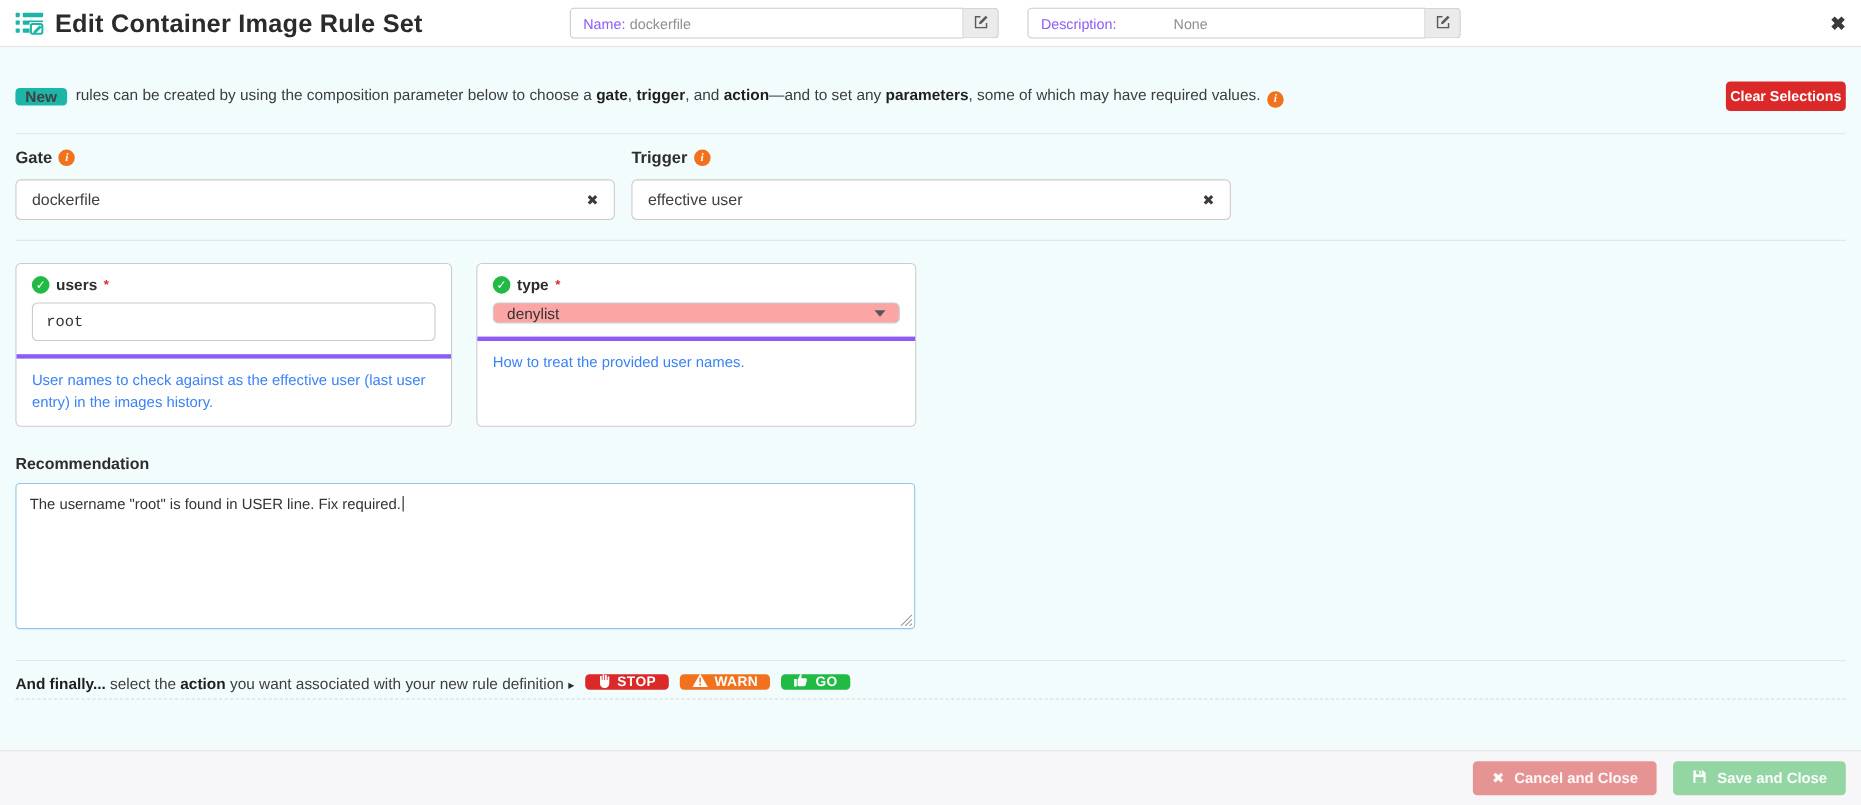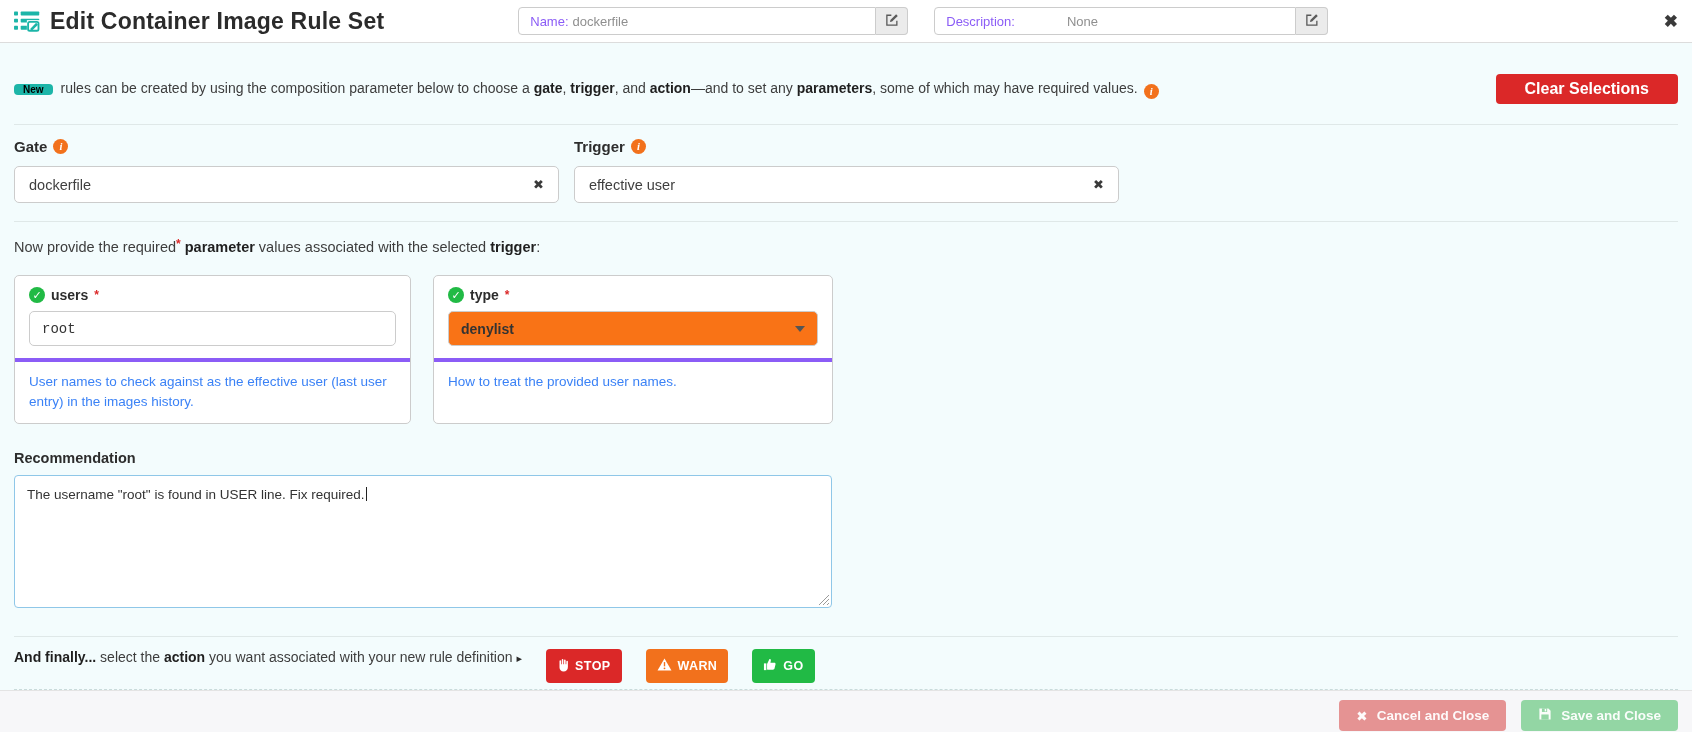--- a/index.html
+++ b/index.html
@@ -40,35 +40,35 @@
   .close-btn {
     margin-left:auto; background:none; border:none; padding:0;
     font-size:17px; font-weight:bold; color:#3a3a3a; cursor:pointer; line-height:1;
   }
 
   
   main { flex:1; background:var(--azure-bg,#f3fcfd); padding:0 14px; }
 
   .banner-row { display:flex; align-items:center; padding-top:31px; }
   .badge {
-    flex:none; background:var(--teal,#1cb5a8); color:#000000;
-    font-size:10px; font-weight:bold; padding:0 9px; border-radius:4px;
+    flex:none; background:var(--teal,#1cb5a8); color:#404040;
+    font-size:14px; font-weight:bold; padding:0 9px; border-radius:4px;
   }
   .banner-text { font-size:14px; margin:0 0 0 8px; }
   .info-icon {
     display:inline-flex; align-items:center; justify-content:center;
     width:15px; height:15px; border-radius:50%;
     background:var(--orange,#f2711c); color:#fff;
     font-size:10.5px; font-weight:bold; font-style:italic; font-family:"Liberation Serif",serif;
     margin-left:6px; vertical-align:-2px; cursor:pointer; flex:none;
   }
   .btn-clear {
     margin-left:auto; flex:none; background:var(--red,#db2828); color:#fff;
-    border:none; border-radius:4px; font-size:16px; font-weight:bold;
-    padding:6px 29px; cursor:pointer; font-family:inherit;
+    border:none; border-radius:4px; font-size:13px; font-weight:bold;
+    padding:6px 4px; cursor:pointer; font-family:inherit;
   }
 
   hr.divider { border:none; border-top:1px solid #dfe8e8; margin:20px 0 0; }
 
   .comp-row { display:flex; gap:15px; padding-top:13px; }
   .comp-col { width:545px; }
   .comp-label { font-size:15px; font-weight:bold; color:#2d2d2d; display:flex; align-items:center; margin-bottom:11px; }
   .combo {
     height:37px; background:#fff; border:1px solid #ccc; border-radius:5px;
     display:flex; align-items:center; padding:0 14px;
@@ -87,43 +87,43 @@
   .check-icon {
     width:16px; height:16px; border-radius:50%; background:var(--green,#21ba45);
     color:#fff; font-size:11px; display:inline-flex; align-items:center; justify-content:center; flex:none;
   }
   .card-control { margin:8px 14px 12px; }
   .card-input {
     width:100%; height:35px; border:1px solid #ccc; border-radius:5px;
     padding:0 12px; font-size:14px; color:#333; font-family:Liberation Mono, monospace; background:#fff;
   }
   .card-select {
-    height:35px; border:1px solid #ccc; border-radius:5px; background:#f97316;
-    display:flex; align-items:center; padding:0 12px; font-size:14px; color:#333; cursor:pointer;font-weight:bold;
+    height:19px; border:1px solid #ccc; border-radius:5px; background:#fca5a5;
+    display:flex; align-items:center; padding:0 12px; font-size:14px; color:#333; cursor:pointer;
   }
   .caret-down { margin-left:auto; width:0; height:0; border-left:5px solid transparent; border-right:5px solid transparent; border-top:6px solid #555; }
   .card-desc { border-top:4px solid #8b5cf6; padding:10px 14px 12px; font-size:13.5px; line-height:1.45; color:#3b82f6; min-height:61px; }
 
   .rec-label { font-size:14.5px; font-weight:bold; color:#2d2d2d; margin:26px 0 9px; }
   .textarea-box {
     position:relative; width:818px; height:133px; background:#fff;
     border:1px solid var(--focus-border,#8fc7e8); border-radius:4px;
     padding:11px 12px; font-size:13.5px; color:#333; cursor:text;
   }
   .caret-bar { display:inline-block; width:1px; height:14px; background:#222; vertical-align:-2px; margin-left:1px; }
   .resize-handle { position:absolute; right:1px; bottom:1px; width:12px; height:12px; cursor:nwse-resize; }
 
   hr.divider.pre-action { margin-top:28px; }
   .action-section { display:flex; align-items:flex-start; padding:12px 0 6px; border-bottom:1px dashed #c9dbdb; }
   .action-text { font-size:14px; margin:0; }
   .action-caret { font-size:11px; color:#2b2b2b; margin-left:4px; }
   .btn-action {
     display:inline-flex; align-items:center; gap:6px; border:none; border-radius:4px;
     color:#fff; font-weight:bold; font-size:12.5px; letter-spacing:.4px;
-    padding:5px 11px; margin-left:24px; cursor:pointer; font-family:inherit; height:34px;
+    padding:5px 11px; margin-left:10px; cursor:pointer; font-family:inherit; height:14px;
   }
   .btn-stop { background:var(--red,#db2828); }
   .btn-warn { background:var(--orange,#f2711c); }
   .btn-go   { background:var(--green,#21ba45); }
 
   
   footer {
     flex:none; height:50px; background:#f7f7f9; border-top:1px solid #e4e4e4;
     display:flex; align-items:center; justify-content:flex-end; gap:15px; padding:0 14px;
   }
@@ -217,21 +217,20 @@
       </div>
       <div class="combo">
         <span>effective user</span>
         <span class="clear-x">✖</span>
       </div>
     </div>
   </div>
 
   <hr class="divider" style="margin-top:18px">
 
-  <p class="params-intro"><span>Now provide the required</span><span class="req-star">*</span><span> </span><b>parameter</b><span> values associated with the selected </span><b>trigger</b><span>:</span></p>
 
   <div class="cards-row">
 
     <div class="card card-users">
       <div class="card-head">
         <span class="check-icon">✓</span>
         <span>users</span>
           <span class="req-star">*</span>
       </div>
       <div class="card-control">

